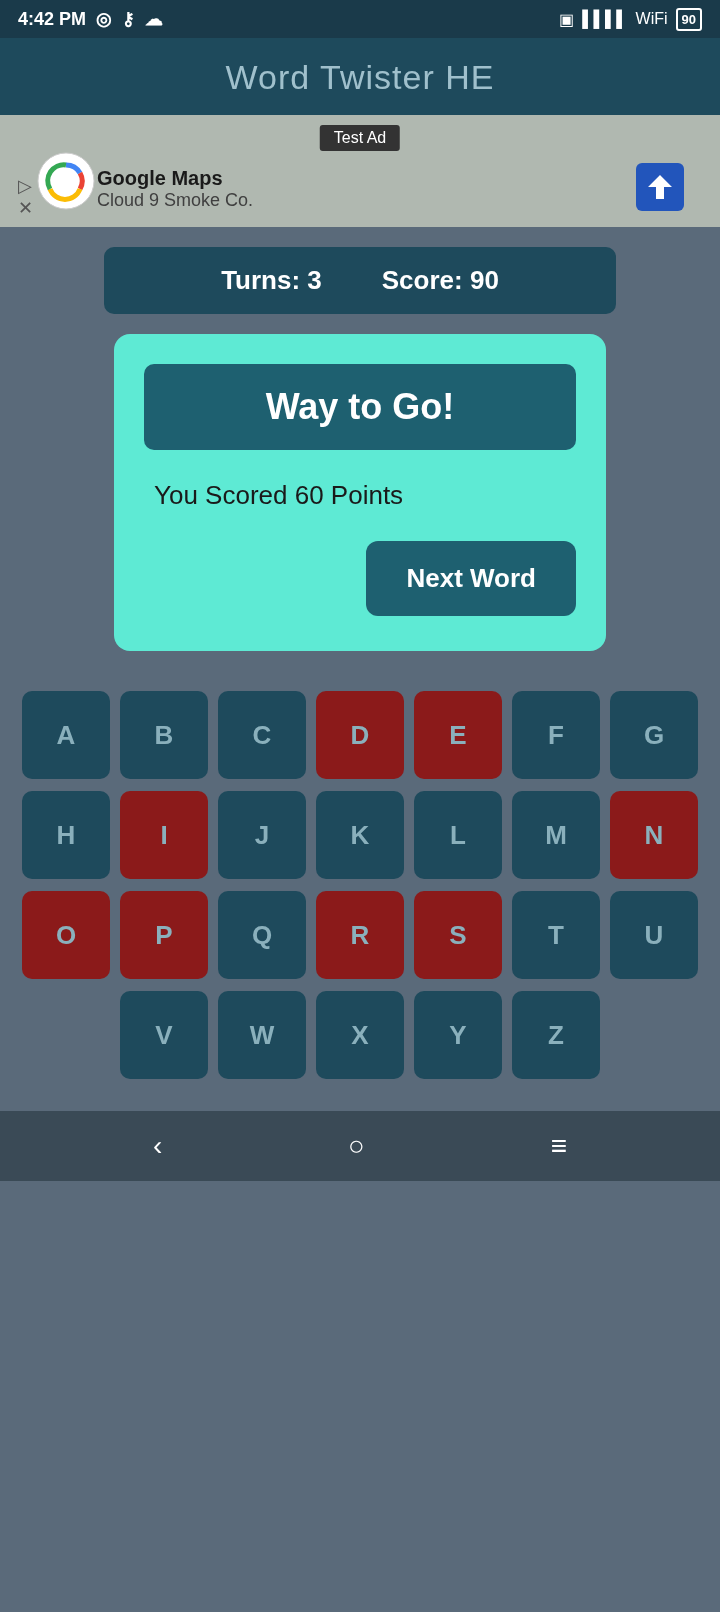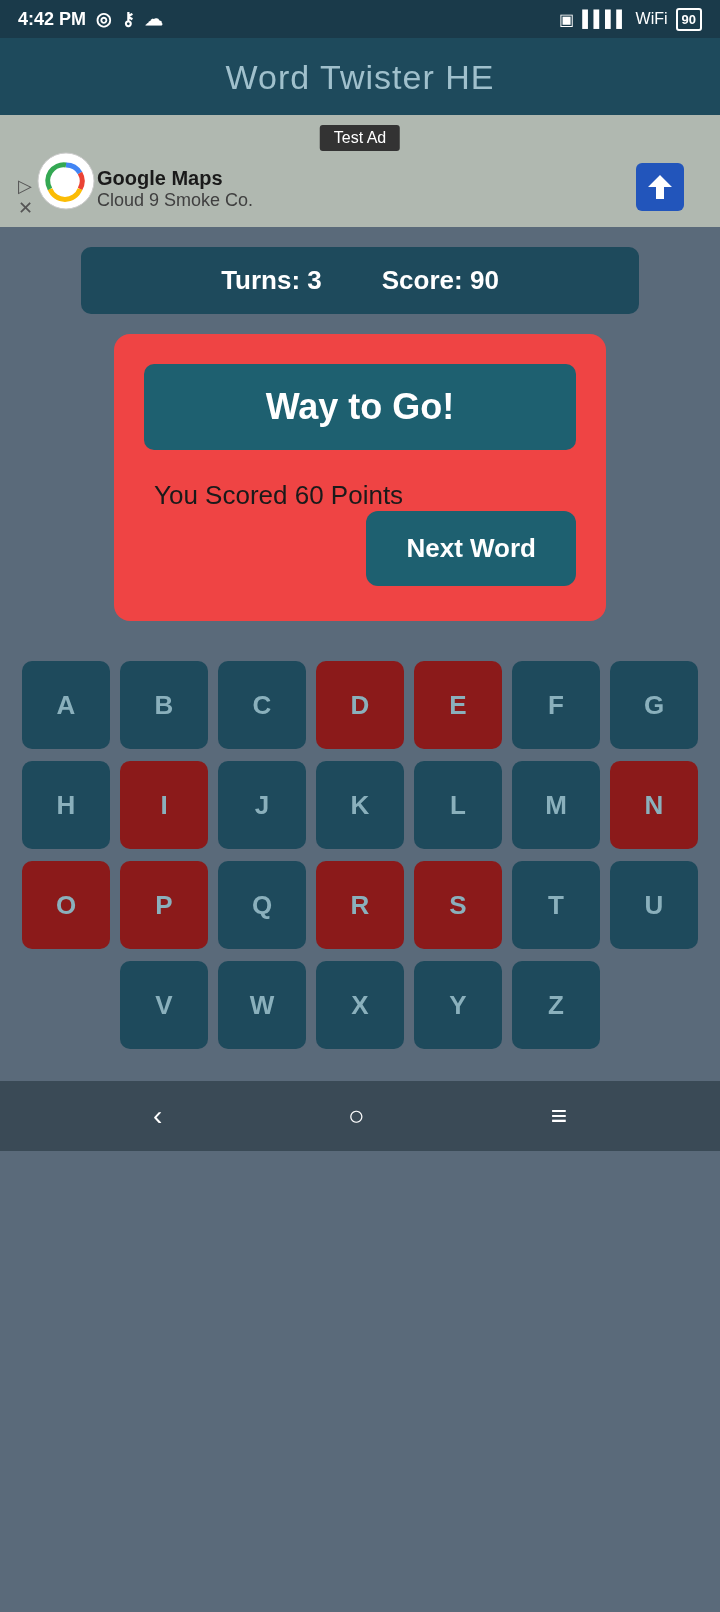--- a/index.html
+++ b/index.html
@@ -116,21 +116,21 @@
     .ad-control-icon {
       color: #555;
       font-size: 18px;
       line-height: 1;
     }
 
     
     .score-bar {
       background-color: #1e4a5c;
       margin: 20px auto;
-      width: 558px;
+      width: 512px;
       border-radius: 10px;
       padding: 18px 40px;
       display: flex;
       justify-content: center;
       gap: 60px;
       align-items: center;
     }
     .score-item {
       color: #8ab0bc;
       font-size: 26px;
@@ -141,40 +141,41 @@
     }
 
     
     .dialog-overlay {
       display: flex;
       justify-content: center;
       padding: 0 30px;
       margin-bottom: 20px;
     }
     .dialog {
-      background-color: #ef4444;
+      background-color: #5eead4;
       border-radius: 16px;
       padding: 30px 30px 35px 30px;
       width: 492px;
     }
     .dialog-header {
       background-color: #1e6070;
       border-radius: 10px;
       text-align: center;
       padding: 22px 0;
       margin-bottom: 30px;
     }
     .dialog-header-text {
       color: white;
       font-size: 36px;
       font-weight: bold;
     }
     .dialog-score-text {
       font-size: 26px;
       color: #1a1a1a;
+      margin-bottom: 30px;
       padding-left: 10px;
     }
     .dialog-footer {
       display: flex;
       justify-content: flex-end;
     }
     .next-word-btn {
       background-color: #1e6070;
       color: white;
       border: none;

